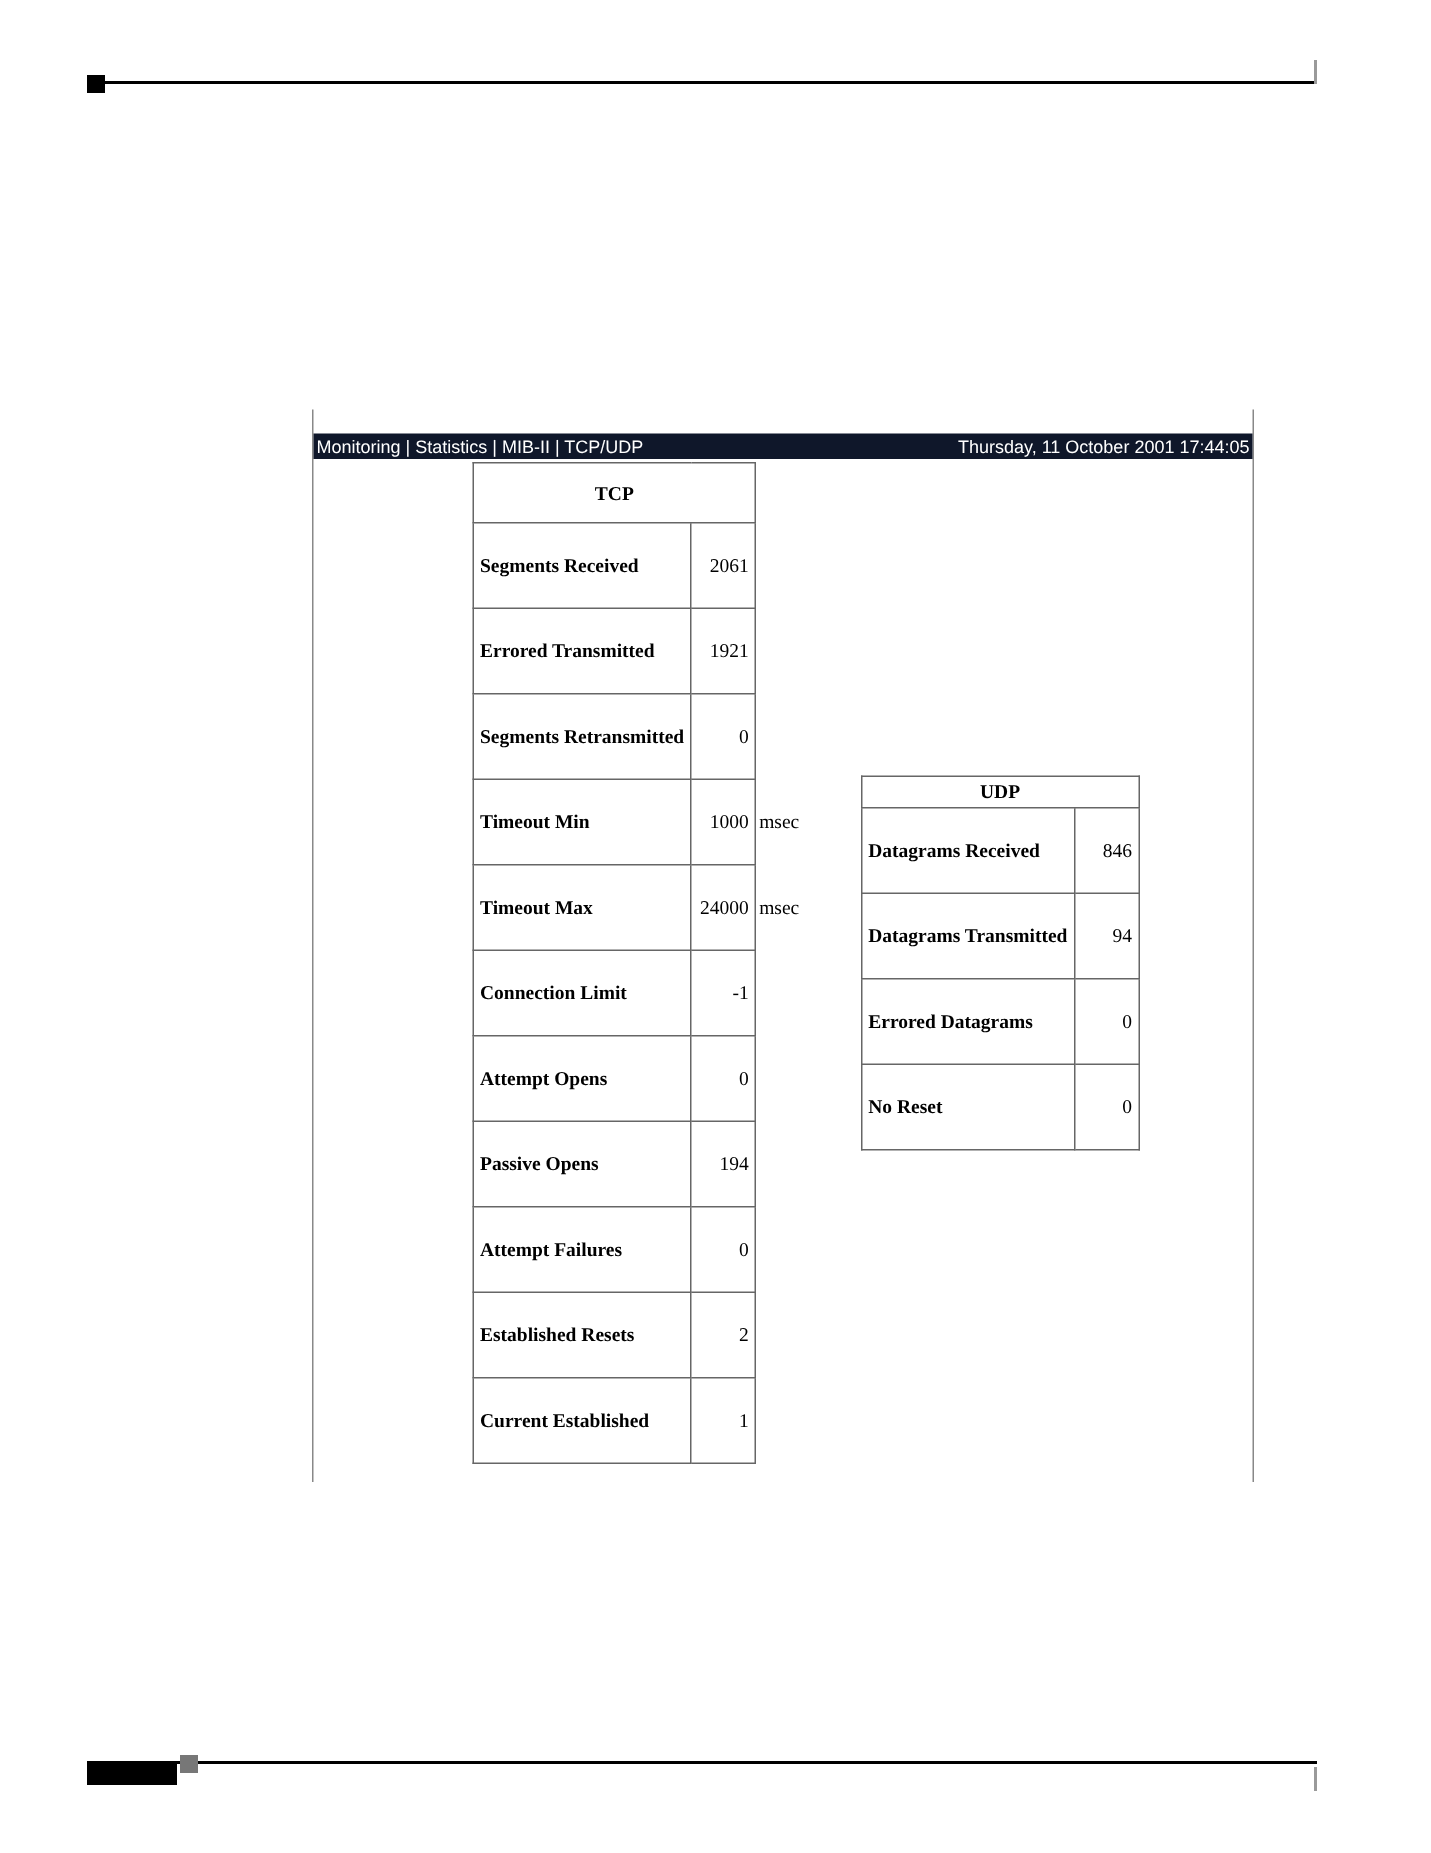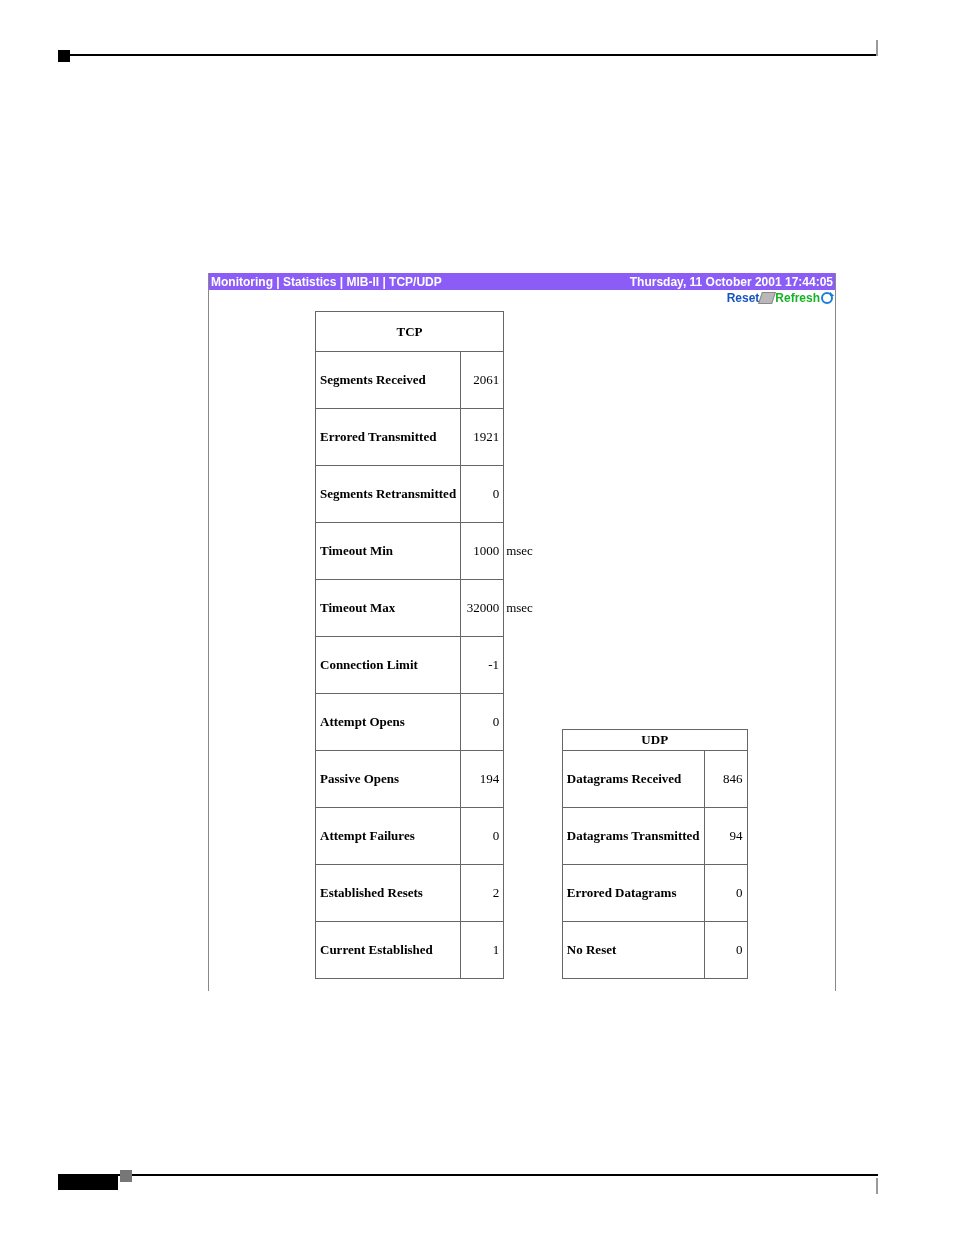--- a/index.html
+++ b/index.html
@@ -62,27 +62,28 @@
     left: 208px; top: 273px;
     width: 626px;
     border-left: 1px solid #888;
     border-right: 1px solid #888;
     padding-bottom: 12px;
   }
   .panel-header {
     display: flex;
     justify-content: space-between;
     align-items: center;
-    background: #8b5cf6;
+    background: #0f172a;
     color: #fff;
     font-family: Arial, Helvetica, sans-serif;
-    font-weight: bold;
+    font-weight: normal;
     font-size: 12px;
     padding: 1px 2px;
     height: 15px;
+    margin-top: 16px;
   }
   .panel-sublinks {
     display: flex;
     justify-content: flex-end;
     align-items: center;
     font-family: Arial, Helvetica, sans-serif;
     font-weight: bold;
     font-size: 12px;
     padding: 1px 2px 4px 2px;
   }
@@ -111,23 +112,23 @@
     content: '';
     position: absolute;
     right: -2px; top: -1px;
     border: 3px solid transparent;
     border-top-color: #1a7fd6;
     transform: rotate(45deg);
   }
 
   .tables-row {
     display: flex;
-    align-items: flex-end;
+    align-items: center;
     padding: 2px 0 0 106px;
-    gap: 24px;
+    gap: 36px;
   }
   table.stats {
     border-collapse: collapse;
     font-size: 13px;
   }
   table.stats th {
     border: 1px solid #666;
     padding: 2px 6px;
     font-weight: bold;
     text-align: center;
@@ -147,26 +148,20 @@
 <div class="page">
   <div class="top-rule"></div>
   <div class="top-left-marker"></div>
   <div class="top-right-tick"></div>
 
   <div class="panel">
     <div class="panel-header">
       <span>Monitoring | Statistics | MIB-II | TCP/UDP</span>
       <span>Thursday, 11 October 2001 17:44:05</span>
     </div>
-    <div class="panel-sublinks">
-      <span class="link-reset">Reset</span>
-      <span class="eraser-icon"></span>
-      <span class="link-refresh">Refresh</span>
-      <span class="refresh-icon"></span>
-    </div>
 
     <div class="tables-row">
 
       <div>
         <table class="stats">
           <tbody>
               <tr>
                 <th colspan="2">TCP</th>
                 <td style="border:none"></td>
               </tr>
@@ -187,21 +182,21 @@
                 <td class="val">0</td>
                 <td style="border: none; padding-left: 2px;"></td>
               </tr>
               <tr>
                 <td class="label">Timeout Min</td>
                 <td class="val">1000</td>
                 <td style="border: none; padding-left: 2px;">msec</td>
               </tr>
               <tr>
                 <td class="label">Timeout Max</td>
-                <td class="val">32000</td>
+                <td class="val">24000</td>
                 <td style="border: none; padding-left: 2px;">msec</td>
               </tr>
               <tr>
                 <td class="label">Connection Limit</td>
                 <td class="val">-1</td>
                 <td style="border: none; padding-left: 2px;"></td>
               </tr>
               <tr>
                 <td class="label">Attempt Opens</td>
                 <td class="val">0</td>

